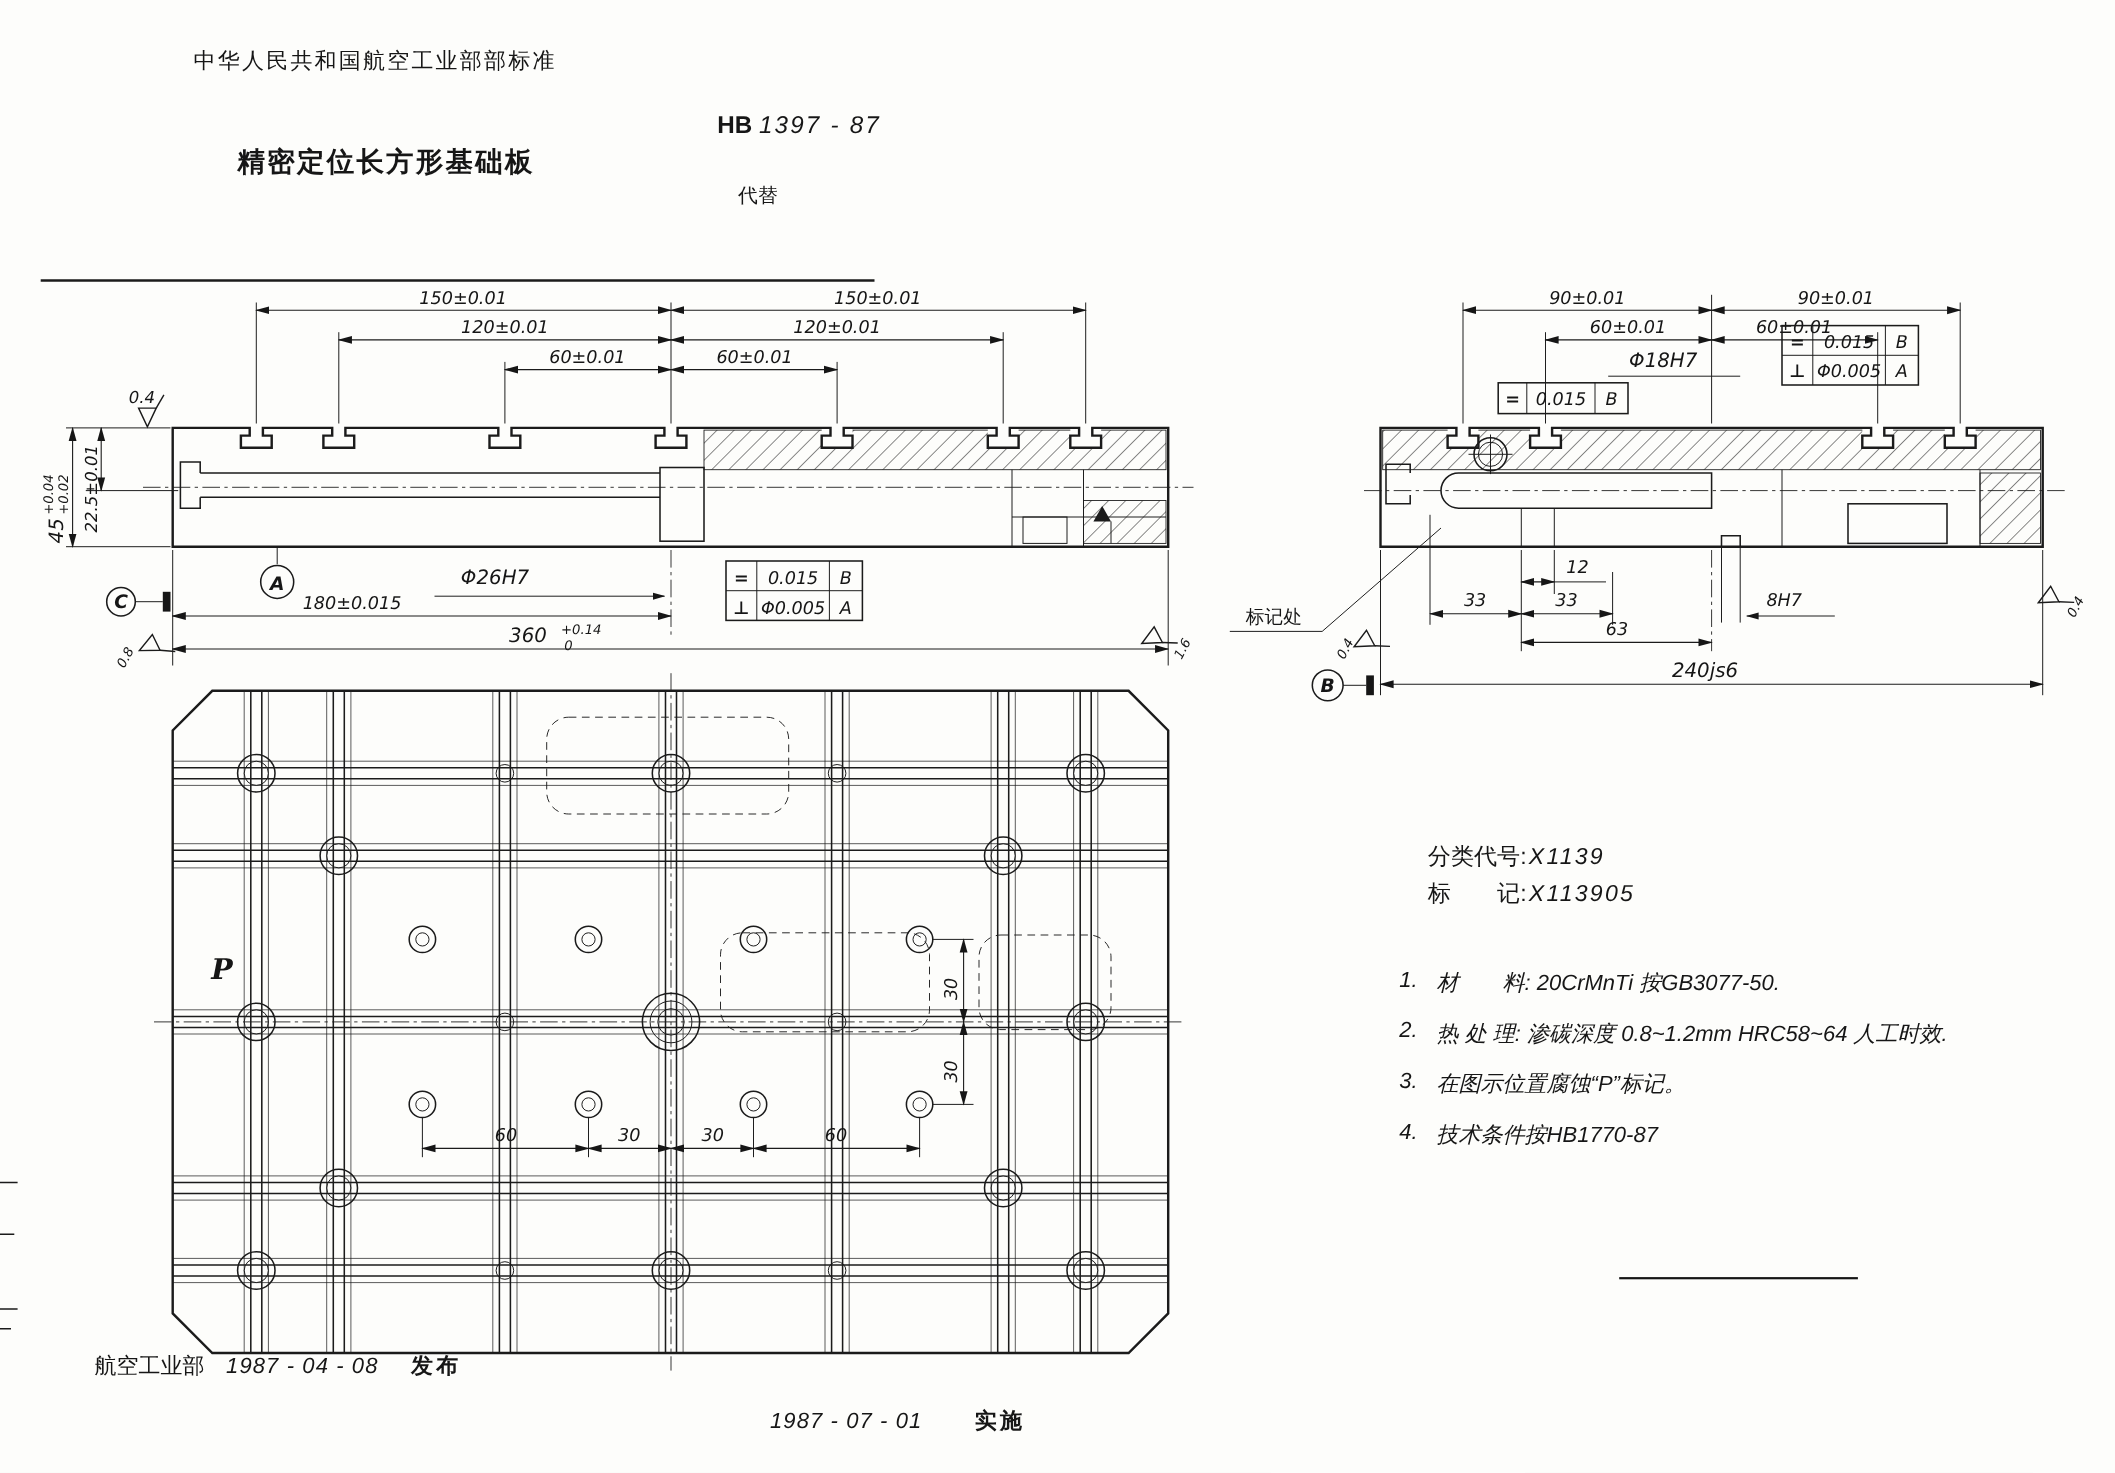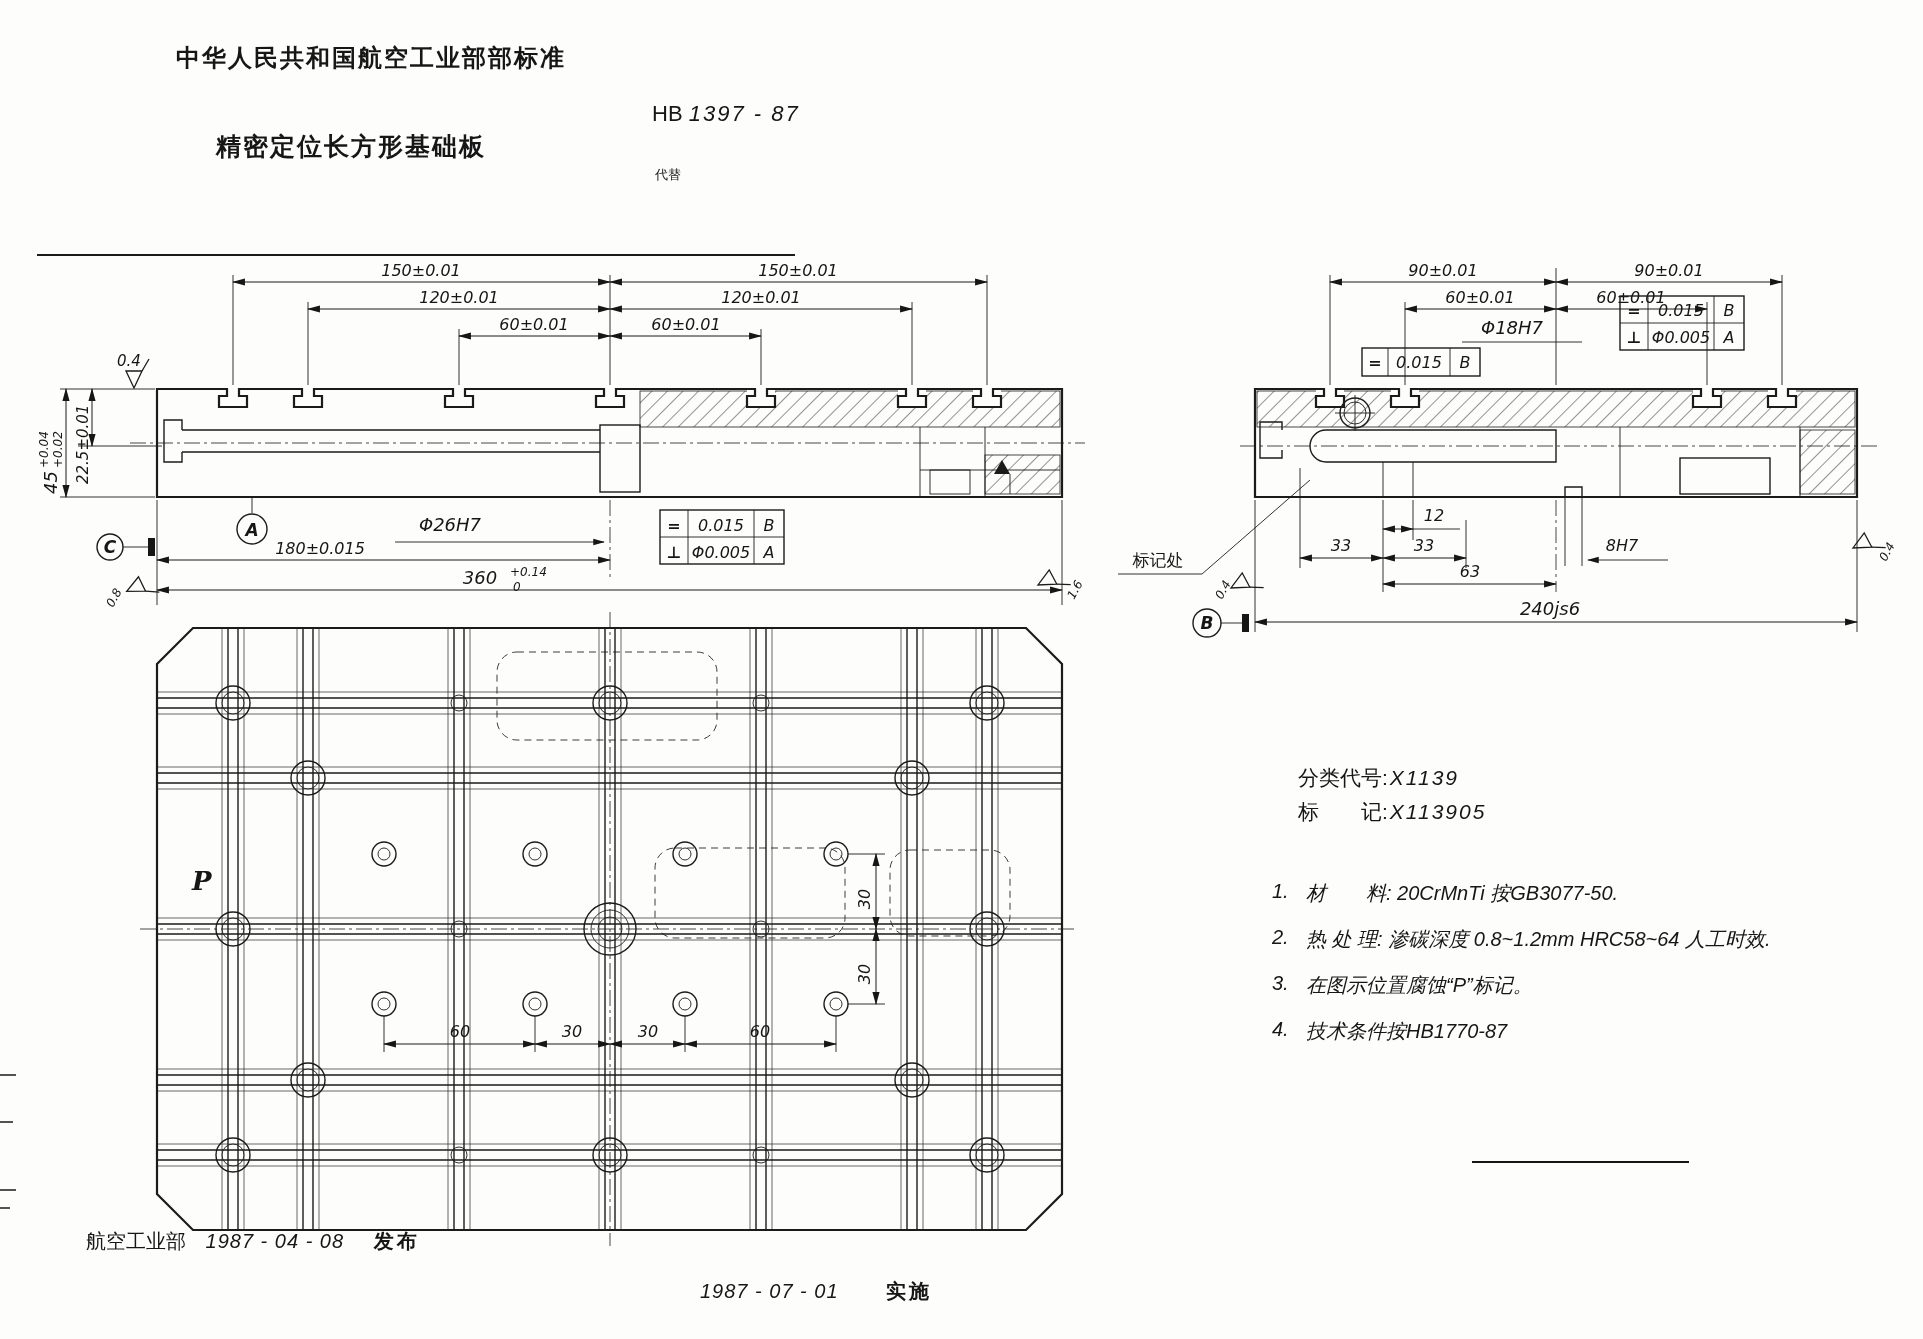--- a/index.html
+++ b/index.html
@@ -1,25 +1,25 @@
 <!DOCTYPE html>
 <html><head>
 <meta charset="utf-8">
 <style>
   html,body{margin:0;padding:0;background:#e8e8e8;}
   .page{position:relative;width:1923px;height:1339px;background:#fdfdfb;overflow:hidden;
         font-family:"Liberation Sans","DejaVu Sans",sans-serif;color:#161616;}
   .abs{position:absolute;}
   
-  .org{font-size:24px;font-weight:bold;letter-spacing:2px;}
+  .org{font-size:20px;font-weight:normal;letter-spacing:2px;}
   .code{font-size:22px;}
-  .code .pfx{font-weight:normal;}
+  .code .pfx{font-weight:bold;}
   .code .num{font-style:italic;letter-spacing:2px;}
   .title{font-size:25px;font-weight:bold;letter-spacing:2px;text-align:right;}
-  .supersede{font-size:13px;}
+  .supersede{font-size:18px;margin-left:16px;}
   
   .inforow{font-size:21px;white-space:nowrap;}
   .inforow .hw{font-style:italic;letter-spacing:2px;margin-left:2px;}
   .note{font-size:20px;font-style:italic;white-space:nowrap;display:flex;}
   .note .num{width:34px;}
   .sig{border-top:2.5px solid #151515;width:217px;height:0;}
   .footer{font-size:20px;white-space:nowrap;}
   .footer .dt{font-style:italic;letter-spacing:1px;}
   .footer .act{margin-left:24px;font-weight:bold;letter-spacing:3px;}
   

